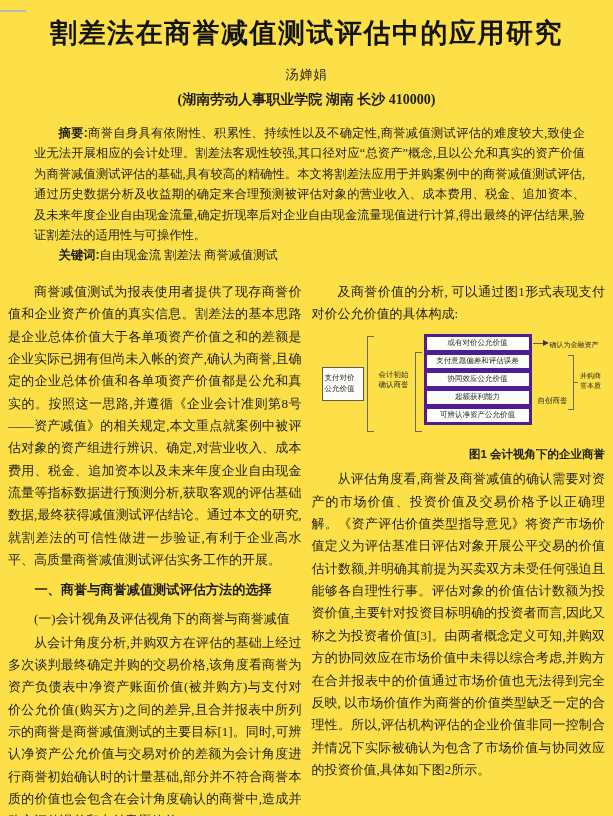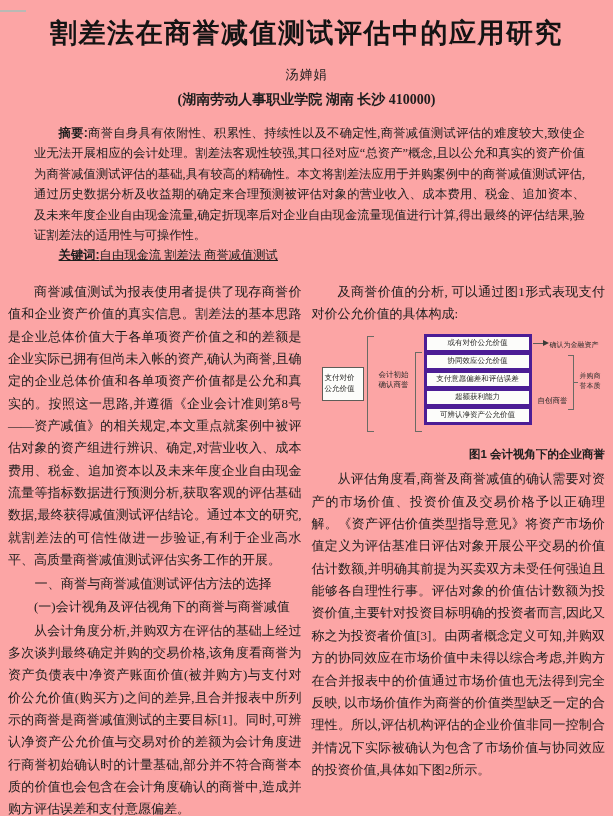--- a/index.html
+++ b/index.html
@@ -1,20 +1,20 @@
 <!DOCTYPE html>
 <html lang="zh"><head>
 <meta charset="utf-8">
 <style>
   html,body { margin:0; padding:0; background:#d9d9d6; }
   .page {
     position:relative;
     width:613px; height:816px;
     margin:0 auto;
-    background:#fca5a5;
+    background:#fde047;
     overflow:hidden;
     font-family:"Liberation Serif","DejaVu Serif",serif;
     color:#1d1d1d;
   }
   .scan-artifact {
     position:absolute; left:0; top:10px; width:26px; height:2px;
     background:#b9b9b4;
   }
   .paper-title {
     margin-top:15px;
@@ -40,39 +40,39 @@
     margin:14px 28px 0 34px;
     font-size:12.3px;
     line-height:1.66;
     text-align:justify;
   }
   .abstract p { margin:0; text-indent:2em; }
   .inline-label {
     font-weight:bold;
     font-family:"Liberation Sans","DejaVu Sans",sans-serif;
   }
-  .keywords { margin-top:1px;text-decoration:underline; }
+  .keywords { margin-top:1px; }
   .columns {
     display:flex;
     gap:10px;
     margin:15px 8px 0 8px;
   }
   .col {
     width:295px;
     font-size:13px;
     line-height:1.72;
     text-align:justify;
   }
   .col p { margin:0; text-indent:2em; }
   .sec-heading {
     font-family:"Liberation Sans","DejaVu Sans",sans-serif;
-    font-weight:normal;
+    font-weight:bold;
     font-size:13.2px;
     text-indent:2em;
-    margin:1px 0;
+    margin:7px 0;
   }
   .subsec-heading {
     font-size:13px;
     text-indent:2em;
     margin:1px 0;
   }
   
   .figure1 { margin:6px 0 4px 0; }
   .fig-diagram {
     position:relative;
@@ -140,21 +140,21 @@
     border-right:1px solid #6a6a64;
     border-top:1px solid #6a6a64;
     border-bottom:1px solid #6a6a64;
   }
   .fig-brace-tick {
     position:absolute; left:262px; top:50px; width:4px; height:1px;
     background:#6a6a64;
   }
   .fig-brace-label {
     position:absolute; left:268px; top:39px; width:22px;
-    font-size:7px; line-height:1.45; text-align:left;
+    font-size:7px; line-height:1.45; text-align:center;
   }
   .fig-caption {
     margin-top:9px;
     text-align:right;
     font-family:"Liberation Sans","DejaVu Sans",sans-serif;
     font-weight:bold;
     font-size:11.5px;
   }
 </style>
 </head>
@@ -186,22 +186,22 @@
       <p>及商誉价值的分析, 可以通过图1形式表现支付对价公允价值的具体构成:</p>
 
       <div class="figure1">
         <div class="fig-diagram">
           <div class="fig-box fig-leftbox">支付对价公允价值</div>
           <div class="fig-bracket fig-bracket-left"></div>
           <div class="fig-midlabel">会计初始确认商誉</div>
           <div class="fig-bracket fig-bracket-inner"></div>
           <div class="fig-stack">
             <div class="fig-row">或有对价公允价值</div>
+            <div class="fig-row">支付意愿偏差和评估误差</div>
             <div class="fig-row">协同效应公允价值</div>
-            <div class="fig-row">支付意愿偏差和评估误差</div>
             <div class="fig-row">超额获利能力</div>
             <div class="fig-row">可辨认净资产公允价值</div>
           </div>
           <div class="fig-arrow"></div>
           <div class="fig-arrow-label">确认为金融资产</div>
           <div class="fig-self-label">自创商誉</div>
           <div class="fig-brace"></div>
           <div class="fig-brace-tick"></div>
           <div class="fig-brace-label">并购商誉本质</div>
         </div>

